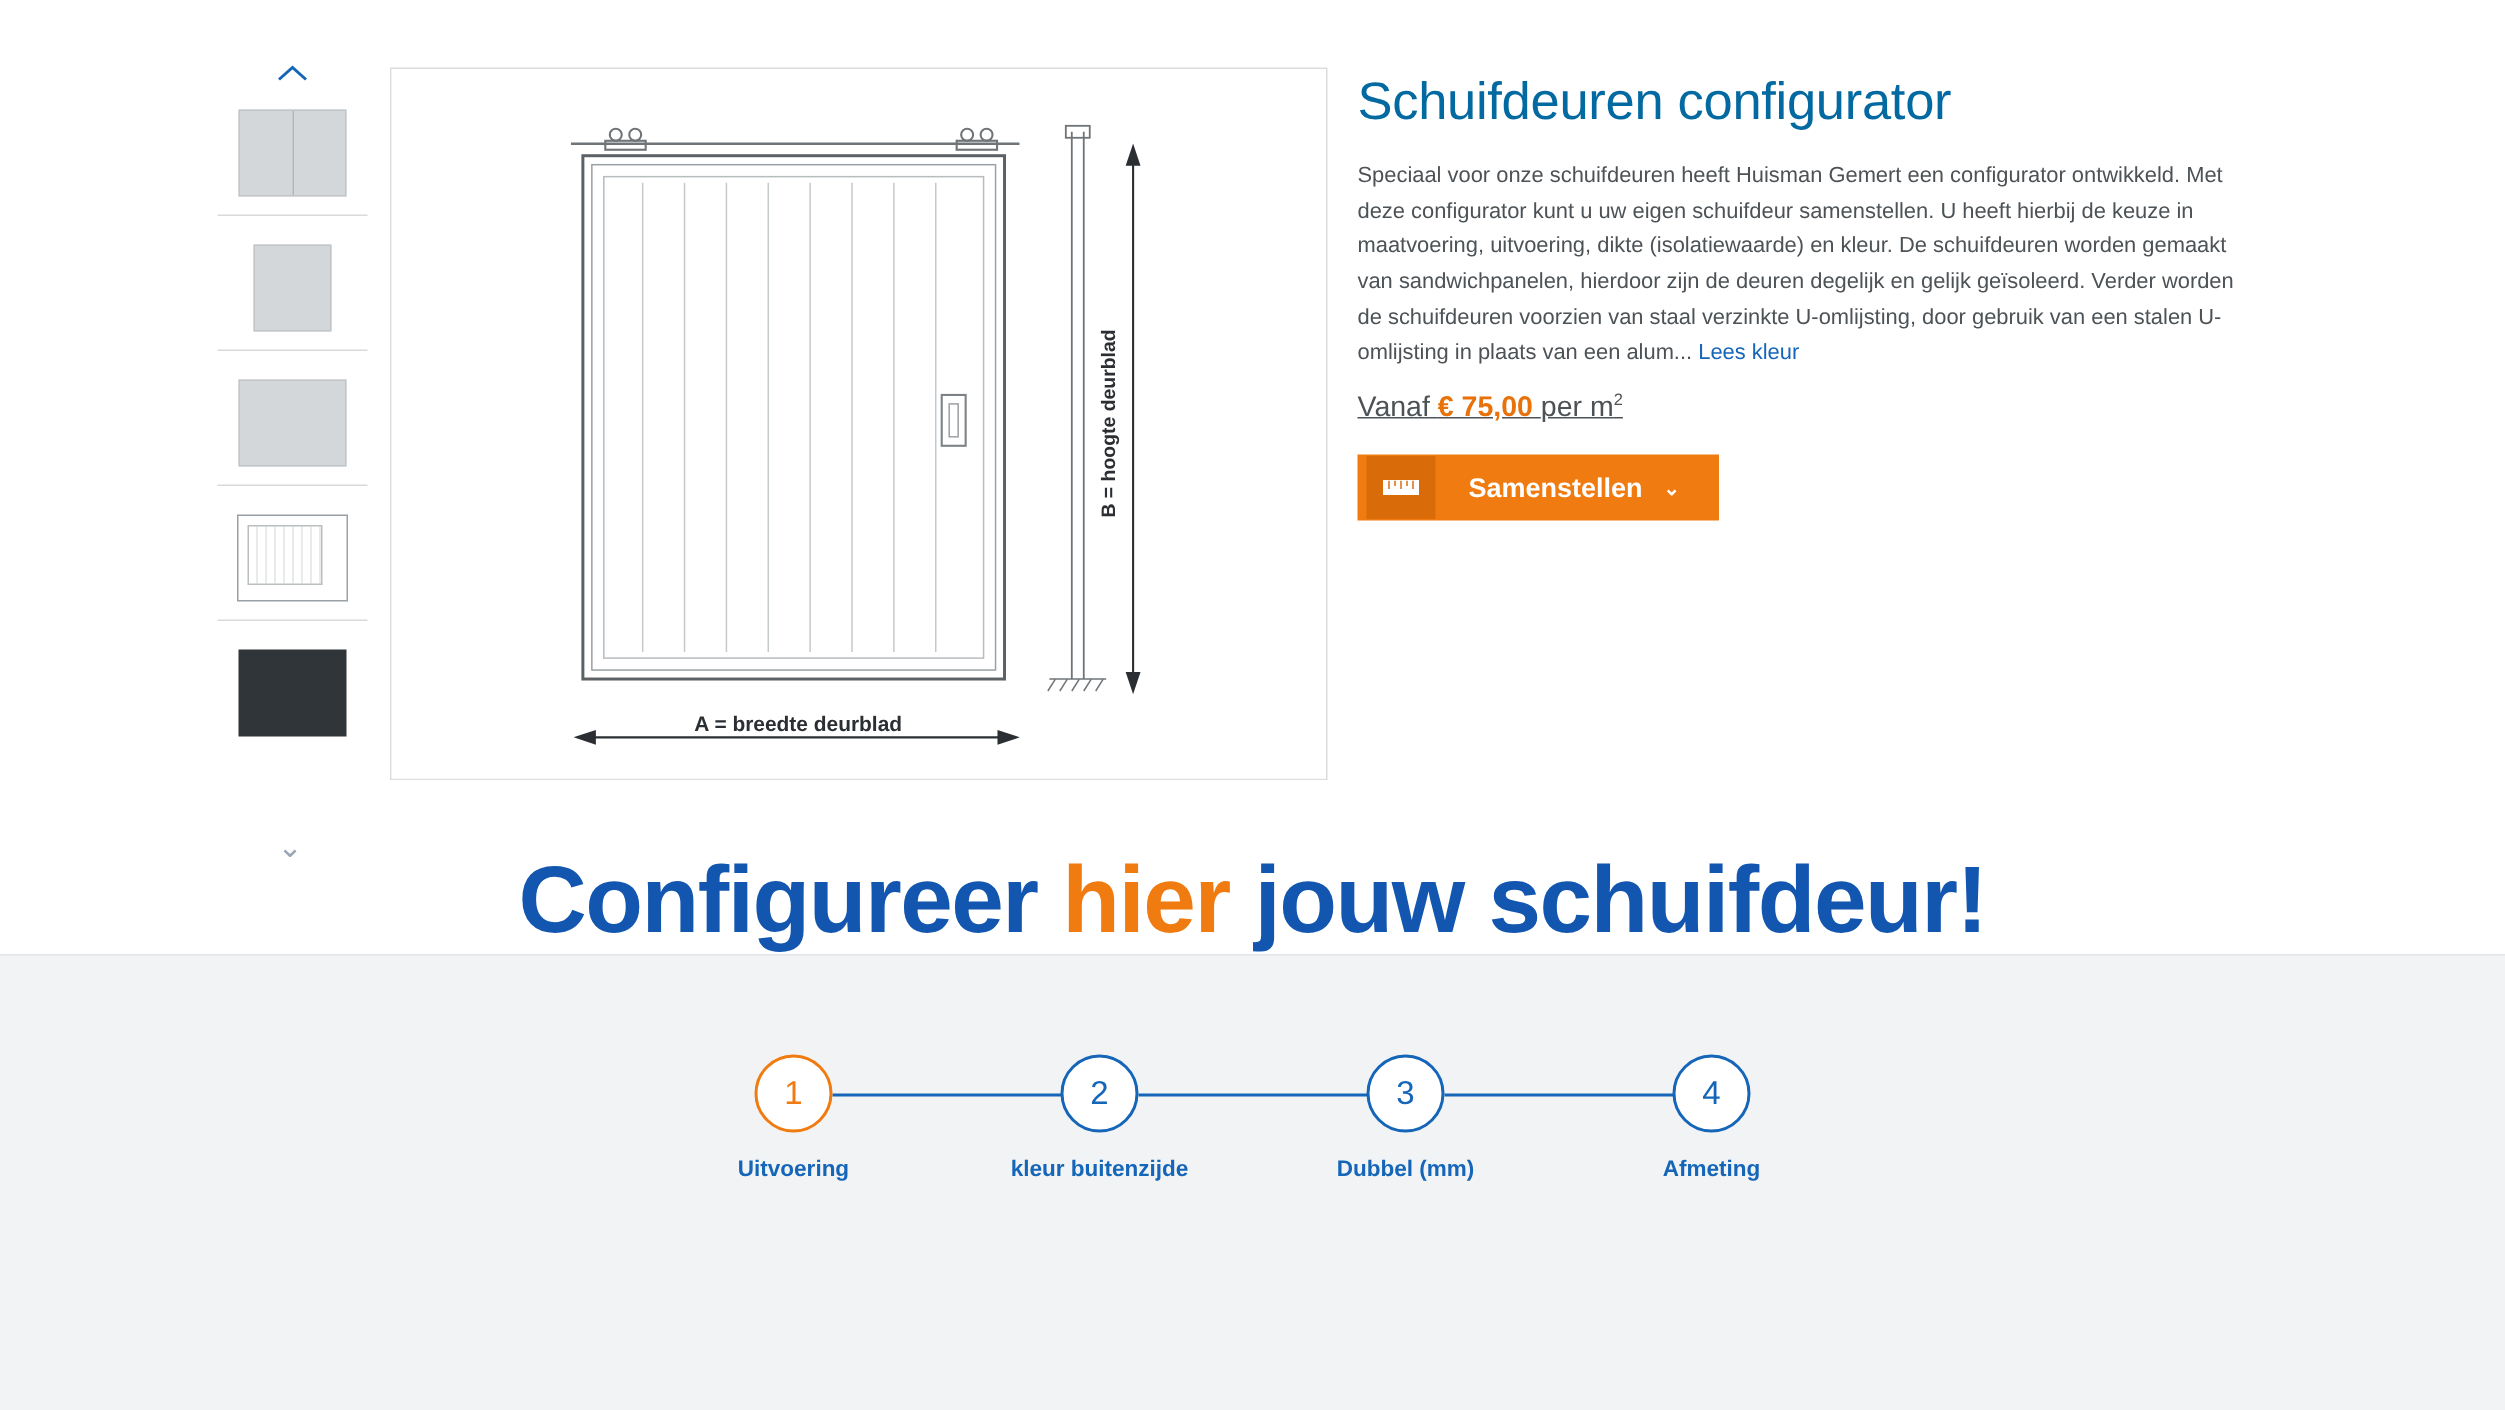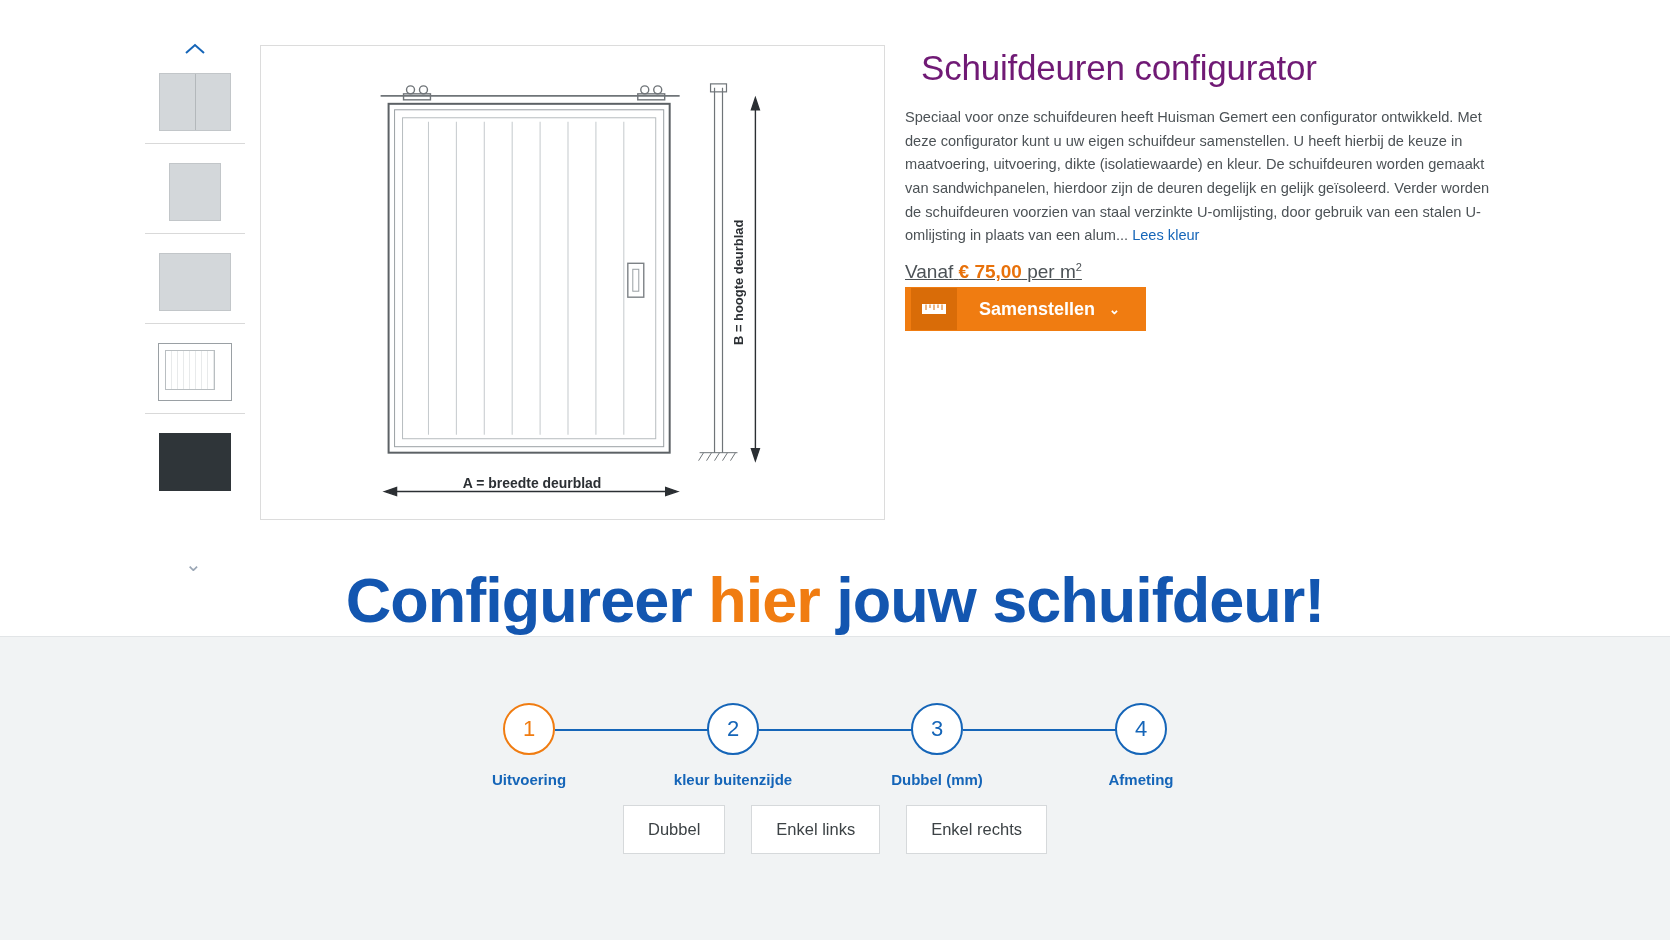--- a/index.html
+++ b/index.html
@@ -54,32 +54,32 @@
   
   .main-image {
     position: absolute; left: 260px; top: 45px; width: 625px; height: 475px;
     border: 1px solid #dcdcdc; background: #fff;
   }
   .tech-drawing { position: absolute; inset: 0; }
 
   
   .info { position: absolute; left: 905px; top: 48px; width: 620px; }
   .info h1 {
-    margin: 0 0 18px 16px;
-    font-size: 35px; font-weight: 400; color: #701a75; letter-spacing: -0.2px;
+    margin: 0 0 18px 0;
+    font-size: 35px; font-weight: 400; color: #0369a1; letter-spacing: -0.2px;
   }
   .info p.desc {
     margin: 0; font-size: 14.6px; line-height: 1.62; color: #4c5256; max-width: 600px;
   }
   .lees-meer { color: #1565b8; text-decoration: none; cursor: pointer; }
   .price-row { margin-top: 13px; font-size: 19px; color: #4c5256; text-decoration: underline; }
   .price-row .amount { color: #e8710a; font-weight: 700; }
   .price-row sup { font-size: 11px; }
   .cta {
-    margin-top: 4px; display: inline-flex; align-items: stretch;
+    margin-top: 20px; display: inline-flex; align-items: stretch;
     background: #f07c11; border: none; cursor: pointer; height: 44px;
     box-shadow: none;
   }
   .cta .cta-icon {
     width: 46px; display: flex; align-items: center; justify-content: center;
     background: #d96c08;
   }
   .cta .cta-label {
     display: flex; align-items: center; gap: 14px;
     padding: 0 20px 0 22px; color: #fff; font-size: 18px; font-weight: 700;
@@ -308,20 +308,15 @@
           <div class="step-label">Dubbel (mm)</div>
         </div>
 
         <div class="step">
           <div class="circle">4</div>
           <div class="step-label">Afmeting</div>
         </div>
       </div>
     </div>
 
-    <div class="options">
-      <button class="option-btn">Dubbel</button>
-      <button class="option-btn">Enkel links</button>
-      <button class="option-btn">Enkel rechts</button>
-    </div>
   </div>
 
 </div>
 
 </body></html>

